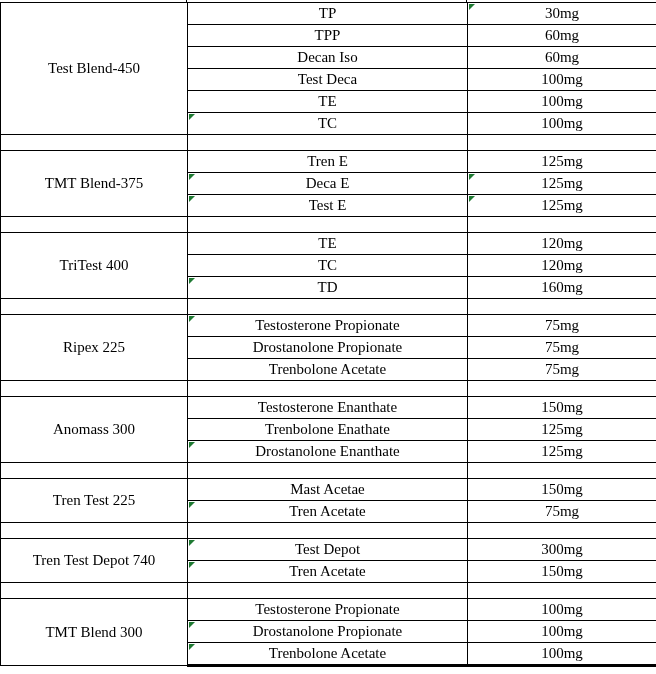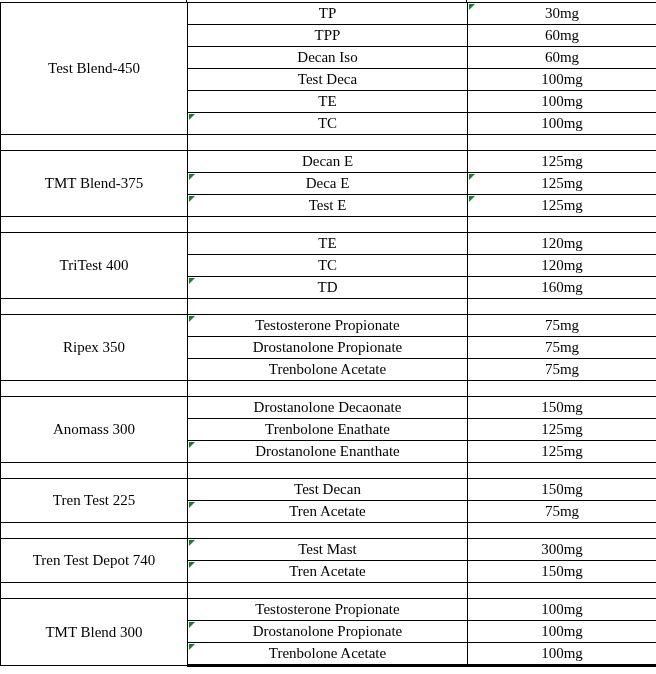--- a/index.html
+++ b/index.html
@@ -92,21 +92,21 @@
           <td class="c2"><span class="tri"></span><span>TC</span></td>
           <td class="c3"><span>100mg</span></td>
         </tr>
         <tr class="sep">
           <td class="c1"></td>
           <td class="c2"></td>
           <td class="c3"></td>
         </tr>
         <tr>
           <td class="c1 blend" rowspan="3"><span>TMT Blend-375</span></td>
-          <td class="c2"><span>Decan E</span></td>
+          <td class="c2"><span>Tren E</span></td>
           <td class="c3"><span>125mg</span></td>
         </tr>
         <tr>
           <td class="c2"><span class="tri"></span><span>Deca E</span></td>
           <td class="c3"><span class="tri"></span><span>125mg</span></td>
         </tr>
         <tr>
           <td class="c2"><span class="tri"></span><span>Test E</span></td>
           <td class="c3"><span class="tri"></span><span>125mg</span></td>
         </tr>
@@ -127,72 +127,72 @@
         <tr>
           <td class="c2"><span class="tri"></span><span>TD</span></td>
           <td class="c3"><span>160mg</span></td>
         </tr>
         <tr class="sep">
           <td class="c1"></td>
           <td class="c2"></td>
           <td class="c3"></td>
         </tr>
         <tr>
-          <td class="c1 blend" rowspan="3"><span>Ripex 350</span></td>
+          <td class="c1 blend" rowspan="3"><span>Ripex 225</span></td>
           <td class="c2"><span class="tri"></span><span>Testosterone Propionate</span></td>
           <td class="c3"><span>75mg</span></td>
         </tr>
         <tr>
           <td class="c2"><span>Drostanolone Propionate</span></td>
           <td class="c3"><span>75mg</span></td>
         </tr>
         <tr>
           <td class="c2"><span>Trenbolone Acetate</span></td>
           <td class="c3"><span>75mg</span></td>
         </tr>
         <tr class="sep">
           <td class="c1"></td>
           <td class="c2"></td>
           <td class="c3"></td>
         </tr>
         <tr>
           <td class="c1 blend" rowspan="3"><span>Anomass 300</span></td>
-          <td class="c2"><span>Drostanolone Decaonate</span></td>
+          <td class="c2"><span>Testosterone Enanthate</span></td>
           <td class="c3"><span>150mg</span></td>
         </tr>
         <tr>
           <td class="c2"><span>Trenbolone Enathate</span></td>
           <td class="c3"><span>125mg</span></td>
         </tr>
         <tr>
           <td class="c2"><span class="tri"></span><span>Drostanolone Enanthate</span></td>
           <td class="c3"><span>125mg</span></td>
         </tr>
         <tr class="sep">
           <td class="c1"></td>
           <td class="c2"></td>
           <td class="c3"></td>
         </tr>
         <tr>
           <td class="c1 blend" rowspan="2"><span>Tren Test 225</span></td>
-          <td class="c2"><span>Test Decan</span></td>
+          <td class="c2"><span>Mast Acetae</span></td>
           <td class="c3"><span>150mg</span></td>
         </tr>
         <tr>
           <td class="c2"><span class="tri"></span><span>Tren Acetate</span></td>
           <td class="c3"><span>75mg</span></td>
         </tr>
         <tr class="sep">
           <td class="c1"></td>
           <td class="c2"></td>
           <td class="c3"></td>
         </tr>
         <tr>
           <td class="c1 blend" rowspan="2"><span>Tren Test Depot 740</span></td>
-          <td class="c2"><span class="tri"></span><span>Test Mast</span></td>
+          <td class="c2"><span class="tri"></span><span>Test Depot</span></td>
           <td class="c3"><span>300mg</span></td>
         </tr>
         <tr>
           <td class="c2"><span class="tri"></span><span>Tren Acetate</span></td>
           <td class="c3"><span>150mg</span></td>
         </tr>
         <tr class="sep">
           <td class="c1"></td>
           <td class="c2"></td>
           <td class="c3"></td>

